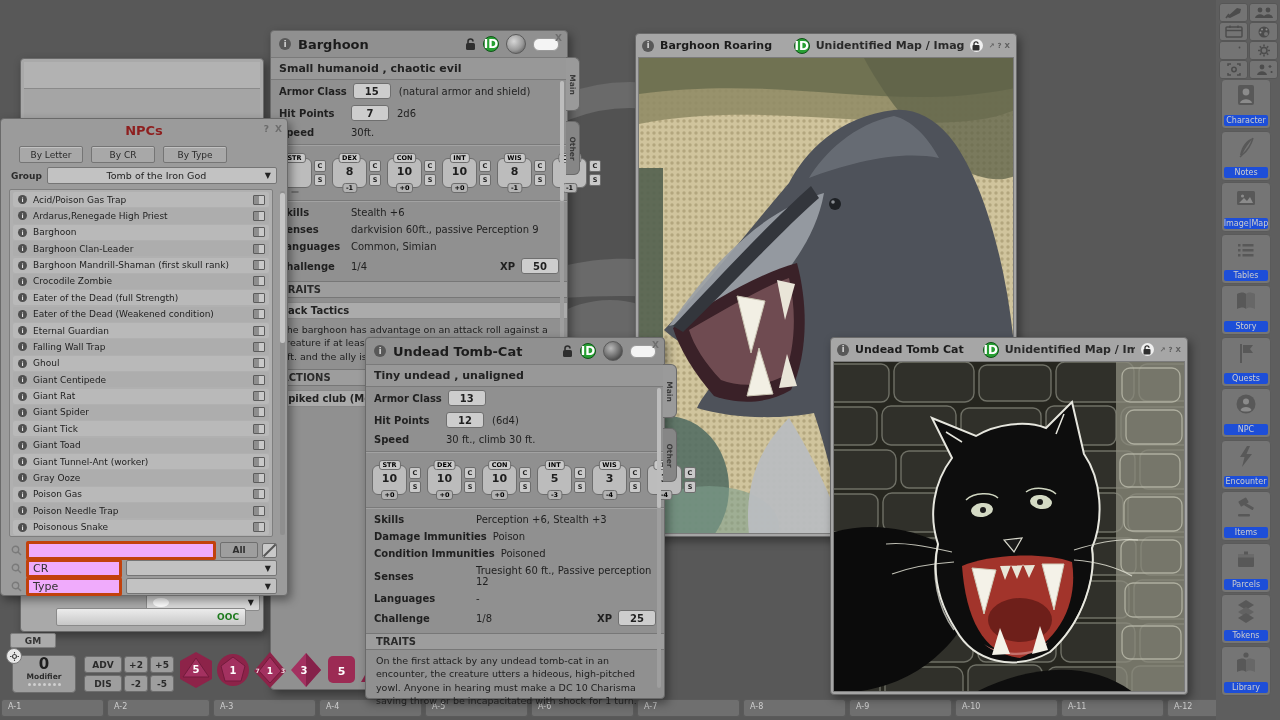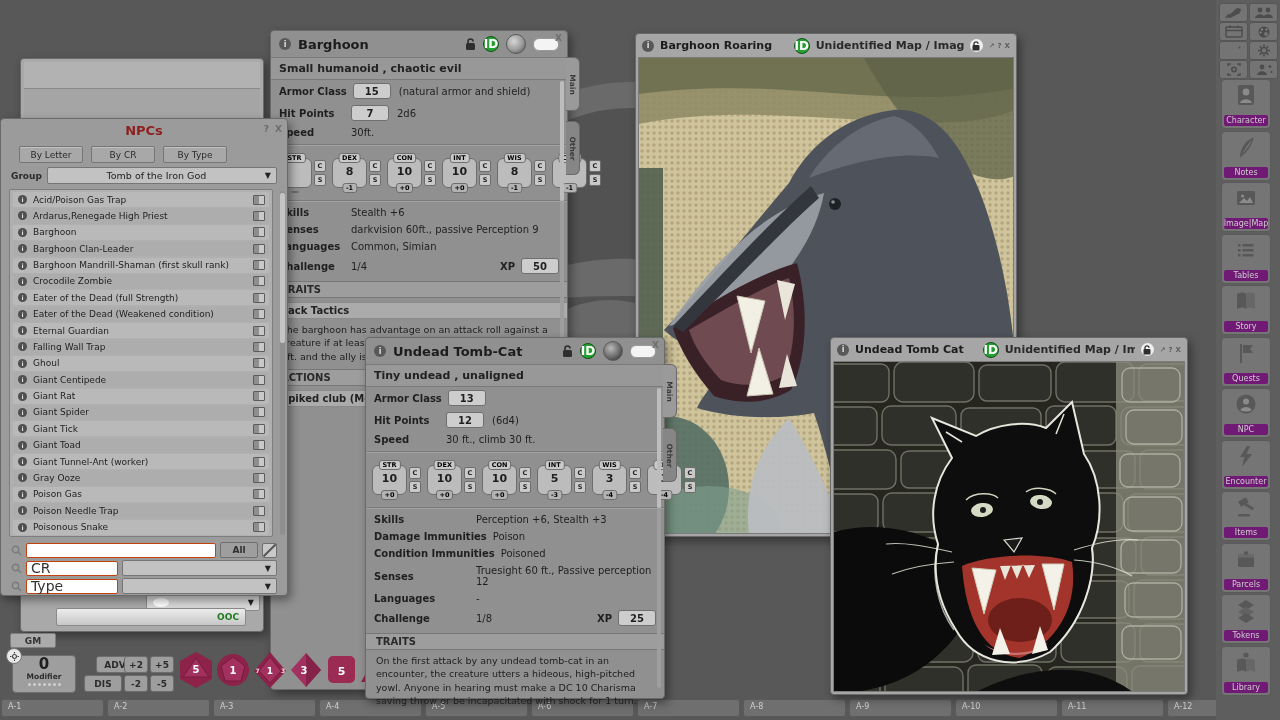--- a/index.html
+++ b/index.html
@@ -36,21 +36,21 @@
   .npc-list{position:absolute;left:8px;top:70px;width:264px;height:348px;background:#b0b0b0;border:1px solid #7e7e7e;border-radius:2px;overflow:hidden;padding:2px 3px;box-sizing:border-box;}
   .nrow{height:15.2px;margin-bottom:1.2px;border-radius:2px;display:flex;align-items:center;background:#adadad;}
   .nrow:nth-child(odd){background:#b9b9b9;}
   .n-info{width:9px;height:9px;border-radius:50%;background:#4f4f4f;color:#e6e6e6;font-size:6px;font-weight:bold;display:flex;align-items:center;justify-content:center;margin:0 6px 0 5px;flex:none;}
   .n-name{font-size:9px;color:#222;white-space:nowrap;overflow:hidden;flex:1;}
   .n-link{width:10px;height:8px;border:1px solid #5c5c5c;background:linear-gradient(90deg,#8e8e8e 50%,#c9c9c9 50%);border-radius:1px;margin-right:4px;flex:none;}
   .npc-scroll{position:absolute;right:2px;top:72px;width:5px;height:344px;background:#8f8f8f;border-radius:2px;}
   .npc-thumb{position:absolute;right:2px;top:74px;width:5px;height:150px;background:#c4c4c4;border-radius:2px;}
   .filter-row{position:absolute;left:10px;right:10px;height:16px;display:flex;align-items:center;gap:4px;}
   .mag{flex:none;}
-  .f-input{height:13px;background:#ffffff;border:1px solid #c2410c;border-radius:2px;font-size:14px;color:#333;display:flex;align-items:center;padding:0 4px;}
+  .f-input{height:13px;background:#f0abfc;border:3px solid #c2410c;border-radius:2px;font-size:11px;color:#333;display:flex;align-items:center;padding:0 4px;}
   .all-btn{width:36px;height:14px;background:#9e9e9e;border:1px solid #6f6f6f;border-radius:2px;font-size:9px;font-weight:bold;color:#2e2e2e;display:flex;align-items:center;justify-content:center;}
   .edit-btn{width:13px;height:13px;background:#c9c9c9;border:1px solid #6f6f6f;border-radius:2px;position:relative;overflow:hidden;}
   .edit-btn::after{content:"";position:absolute;left:-2px;top:5px;width:18px;height:2px;background:#555;transform:rotate(-45deg);}
   .f-dd{flex:1;height:14px;background:#c2c2c2;border:1px solid #757575;border-radius:2px;display:flex;align-items:center;justify-content:flex-end;}
 
   
   .statwin{background:#909090;z-index:2;}
   .sw-head{height:26px;display:flex;align-items:center;padding:0 8px;gap:7px;}
   .sw-info{width:12px;height:12px;border-radius:50%;background:#585858;color:#ddd;font-size:8px;font-weight:bold;display:flex;align-items:center;justify-content:center;flex:none;}
   .sw-title{font-size:13px;font-weight:bold;color:#1c1c1c;flex:1;}
@@ -92,21 +92,21 @@
   .iw-ctl{font-size:7px;font-weight:bold;color:#5f5f5f;display:flex;gap:3px;flex:none;}
   .iw-body{position:absolute;left:2px;right:2px;top:23px;bottom:2px;overflow:hidden;border:1px solid #7b7b7b;}
   #bargimg{left:635px;top:33px;width:380px;height:502px;}
   #tombimg{left:830px;top:337px;width:356px;height:356px;z-index:5;}
 
   
   #sidebar{position:absolute;right:0;top:0;width:64px;height:720px;background:#5e5e5e;z-index:3;}
   .top-ic{position:absolute;width:27px;height:17px;background:#747474;border:1px solid #565656;border-radius:3px;display:flex;align-items:center;justify-content:center;}
   .sb-btn{position:absolute;left:5px;width:48px;height:48px;background:#757575;border:1px solid #5a5a5a;border-radius:4px;}
   .sb-ic{position:absolute;left:50%;top:3px;transform:translateX(-50%);}
-  .sb-lb{position:absolute;left:2px;right:2px;bottom:2px;height:11px;background:#701a75;border-radius:2px;font-size:8px;color:#cdcdcd;display:flex;align-items:center;justify-content:center;white-space:nowrap;overflow:hidden;}
+  .sb-lb{position:absolute;left:2px;right:2px;bottom:2px;height:11px;background:#1d4ed8;border-radius:2px;font-size:8px;color:#cdcdcd;display:flex;align-items:center;justify-content:center;white-space:nowrap;overflow:hidden;}
 
   
   #modbox{position:absolute;left:12px;top:655px;width:62px;height:36px;background:#9e9e9e;border:1px solid #6d6d6d;border-radius:4px;z-index:2;text-align:center;}
   #modgear{position:absolute;left:6px;top:648px;width:14px;height:14px;border-radius:50%;background:#e9e9e9;border:1px solid #777;z-index:3;display:flex;align-items:center;justify-content:center;}
   .mod-val{font-size:15px;font-weight:bold;color:#1e1e1e;line-height:17px;}
   .mod-lbl{font-size:7.5px;font-weight:bold;color:#2c2c2c;line-height:8px;}
   .mod-dots{display:flex;justify-content:center;gap:2px;margin-top:2px;}
   .mod-dots i{width:3px;height:3px;border-radius:50%;background:#cfcfcf;}
   .rbtn{position:absolute;background:#9e9e9e;border:1px solid #6d6d6d;border-radius:3px;font-size:9px;font-weight:bold;color:#2b2b2b;display:flex;align-items:center;justify-content:center;z-index:2;}
   #dice{position:absolute;left:146px;top:650px;display:flex;gap:1px;z-index:2;}
@@ -929,21 +929,21 @@
       <svg width="9" height="9" viewBox="0 0 9 9">
         <circle cx="4.5" cy="4.5" r="2" fill="none" stroke="#444" stroke-width="1.2"></circle>
         <g stroke="#444" stroke-width="1.1">
           <line x1="4.5" y1="0" x2="4.5" y2="1.5"></line>
           <line x1="4.5" y1="7.5" x2="4.5" y2="9"></line>
           <line x1="0" y1="4.5" x2="1.5" y2="4.5"></line>
           <line x1="7.5" y1="4.5" x2="9" y2="4.5"></line>
         </g>
       </svg>
     </div>
-  <div class="rbtn" style="left:96px;top:656px;width:36px;height:15px">ADV</div>
+  <div class="rbtn" style="left:84px;top:656px;width:36px;height:15px">ADV</div>
   <div class="rbtn" style="left:84px;top:675px;width:36px;height:15px">DIS</div>
   <div class="rbtn" style="left:124px;top:656px;width:22px;height:15px">+2</div>
   <div class="rbtn" style="left:124px;top:675px;width:22px;height:15px">-2</div>
   <div class="rbtn" style="left:150px;top:656px;width:22px;height:15px">+5</div>
   <div class="rbtn" style="left:150px;top:675px;width:22px;height:15px">-5</div>
 
   <div id="dice" style="left:178px">
     <svg class="die" width="36" height="40" viewBox="0 0 36 40">
         <polygon points="18,2 34,11 34,29 18,38 2,29 2,11" fill="#8d2349"></polygon>
         <polygon points="18,8 31,27 5,27" fill="#a33160" stroke="#731b3c" stroke-width="1"></polygon>

